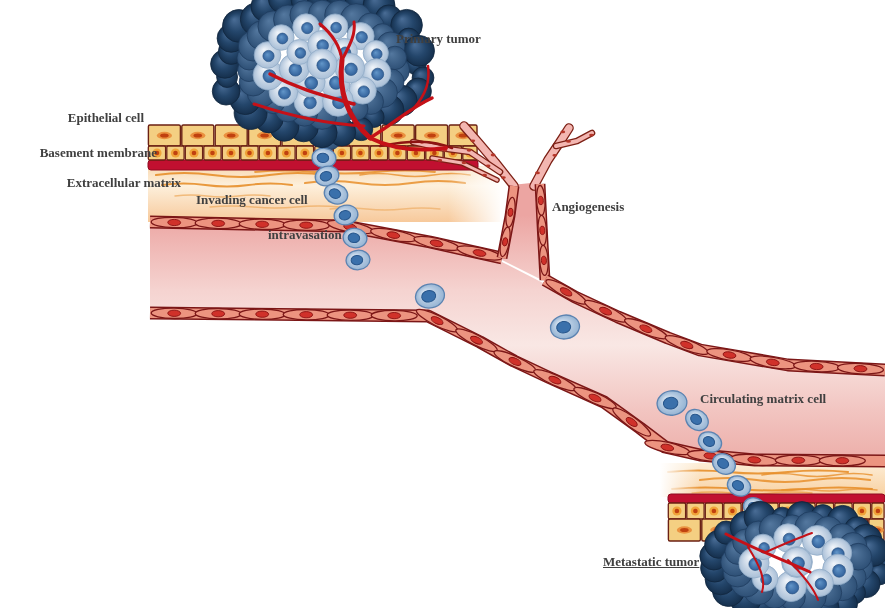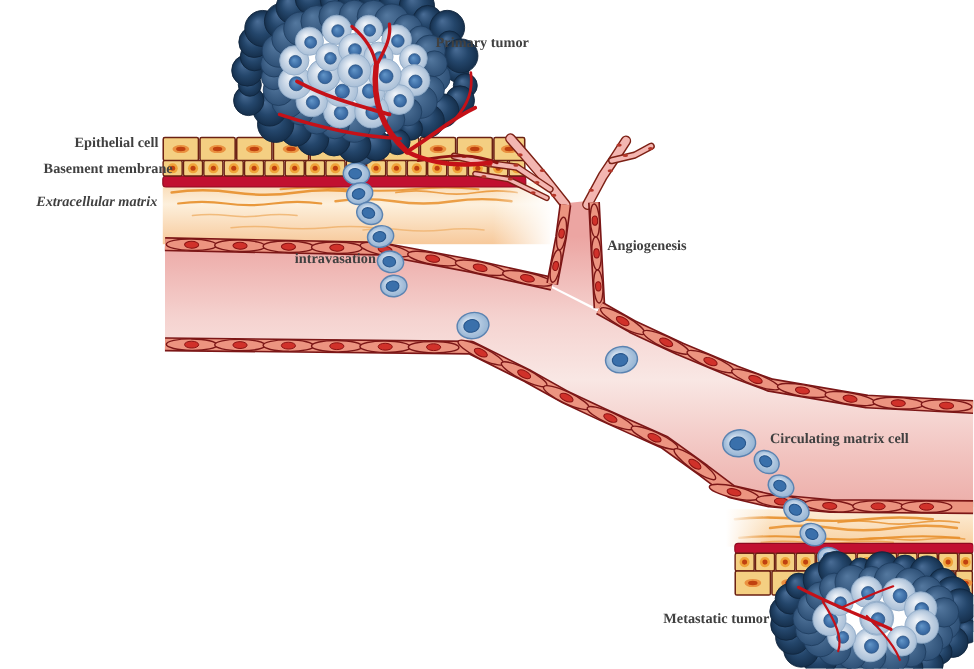--- a/index.html
+++ b/index.html
@@ -662,21 +662,22 @@
           <circle cx="797.0" cy="562.0" r="14.7" fill="url(#gLight)" stroke="#91abc7" stroke-width="0.8"></circle>
           <circle cx="798.2" cy="563.2" r="6.2" fill="url(#gNuc)" stroke="#2a5485" stroke-width="0.7"></circle>
         </g>
         <path fill="none" stroke="#c51118" stroke-width="3" stroke-linecap="round" d="M726,534 C756,550 784,560 810,572"></path>
         <path fill="none" stroke="#c51118" stroke-width="2" stroke-linecap="round" d="M766,552 C784,544 798,538 812,533"></path>
         <path fill="none" stroke="#c51118" stroke-width="2" stroke-linecap="round" d="M788,560 C804,576 814,588 818,600"></path>
         <path fill="none" stroke="#c51118" stroke-width="2" stroke-linecap="round" d="M748,547 C760,566 766,580 762,592"></path>
       </g>
     </svg>
 
-  <div class="lbl right" style="right:741px;top:123px;margin-left:25px;">Epithelial cell</div>
+  <div class="lbl right" style="right:741px;top:111px;margin-left:25px;">Epithelial cell</div>
   <div class="lbl right" style="right:728px;top:146px;">Basement membrane</div>
-  <div class="lbl right" style="right:742px;top:176px;font-style:italic;">Extracellular matrix</div>
+  <div class="lbl right" style="right:704px;top:176px;">Extracellular matrix</div>
   <div class="lbl" style="left:396px;top:32px;">Primary tumor</div>
+  <div class="lbl" style="left:196px;top:193px;">Invading cancer cell</div>
   <div class="lbl" style="left:268px;top:228px;">intravasation</div>
-  <div class="lbl" style="left:552px;top:200px;margin-top:16px;">Angiogenesis</div>
+  <div class="lbl" style="left:552px;top:200px;">Angiogenesis</div>
   <div class="lbl" style="left:700px;top:392px;">Circulating matrix cell</div>
-  <div class="lbl" style="left:603px;top:555px;">Metastatic tumor</div>
+  <div class="lbl" style="left:603px;top:555px;text-decoration:underline;">Metastatic tumor</div>
 </div>
 
 </body></html>

